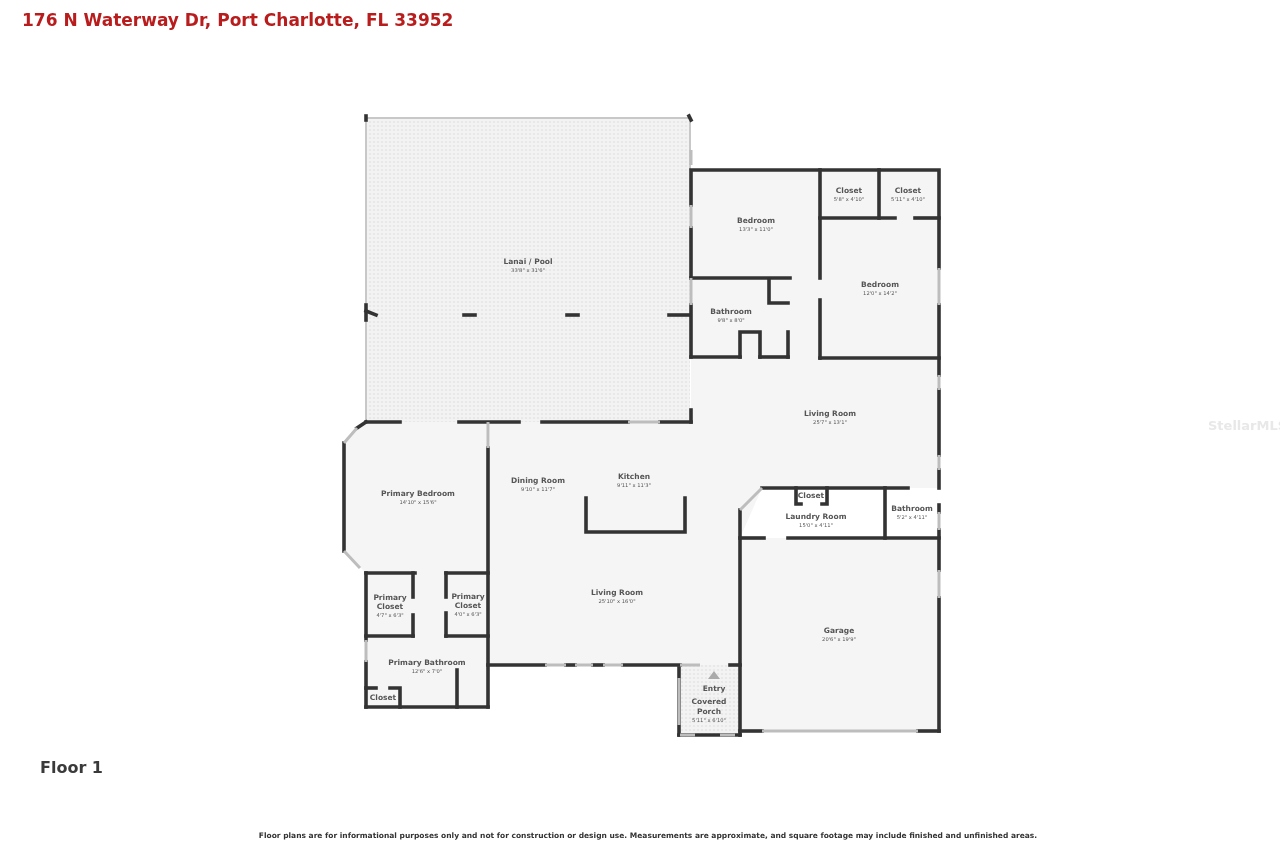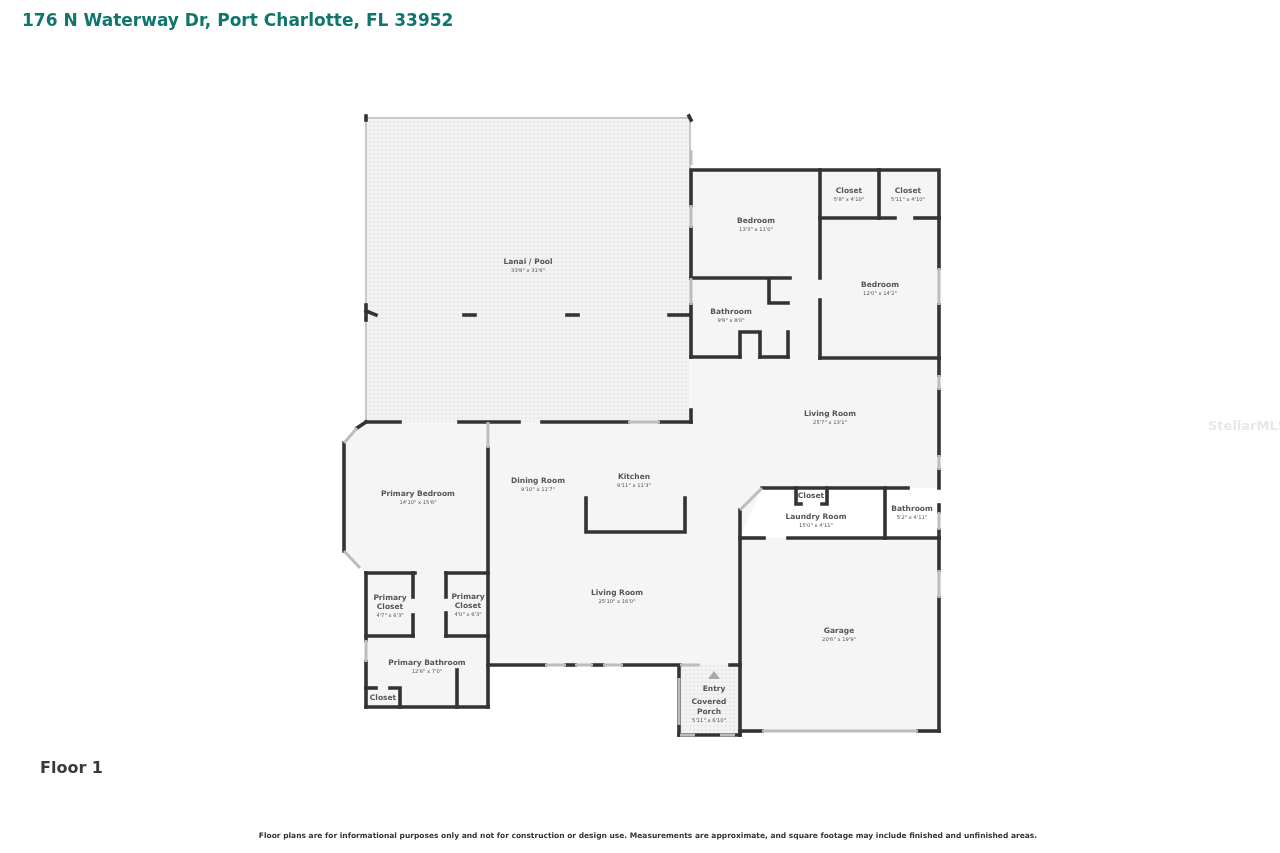--- a/index.html
+++ b/index.html
@@ -1,19 +1,19 @@
 <!DOCTYPE html>
 <html><head>
 <meta charset="utf-8">
 <style>
   html, body { margin: 0; padding: 0; background: #ffffff; }
   body { width: 1280px; height: 853px; position: relative; overflow: hidden;
          font-family: "DejaVu Sans", "Liberation Sans", sans-serif; color: #333; }
   .title { position: absolute; left: 22px; top: 10px; font-size: 17px; font-weight: bold;
-           color: #0f766e; letter-spacing: 0; }
+           color: #b91c1c; letter-spacing: 0; }
   .floor-label { position: absolute; left: 22px; top: 758px; font-size: 16px; font-weight: bold; color: #3a3a3a; margin-left: 18px; }
   .disclaimer { position: absolute; left: 8px; width: 1280px; top: 831px; text-align: center;
                 font-size: 7.5px; font-weight: bold; color: #333; }
   .watermark { position: absolute; left: 1208px; top: 418px; font-size: 13px; font-weight: bold; color: #e8e8e8; }
   svg.plan { position: absolute; left: 0; top: 0; }
   .room-name { font-family: "DejaVu Sans", "Liberation Sans", sans-serif; font-size: 7.5px; font-weight: bold; fill: #555; text-anchor: middle; }
   .room-dim { font-family: "DejaVu Sans", "Liberation Sans", sans-serif; font-size: 5.2px; fill: #555; text-anchor: middle; }
   .wall { stroke: #333; stroke-width: 3.6; fill: none; stroke-linecap: square; }
   .win { stroke: #bdbdbd; stroke-width: 3; fill: none; }
   .screen { stroke: #c8c8c8; stroke-width: 2; fill: none; }

